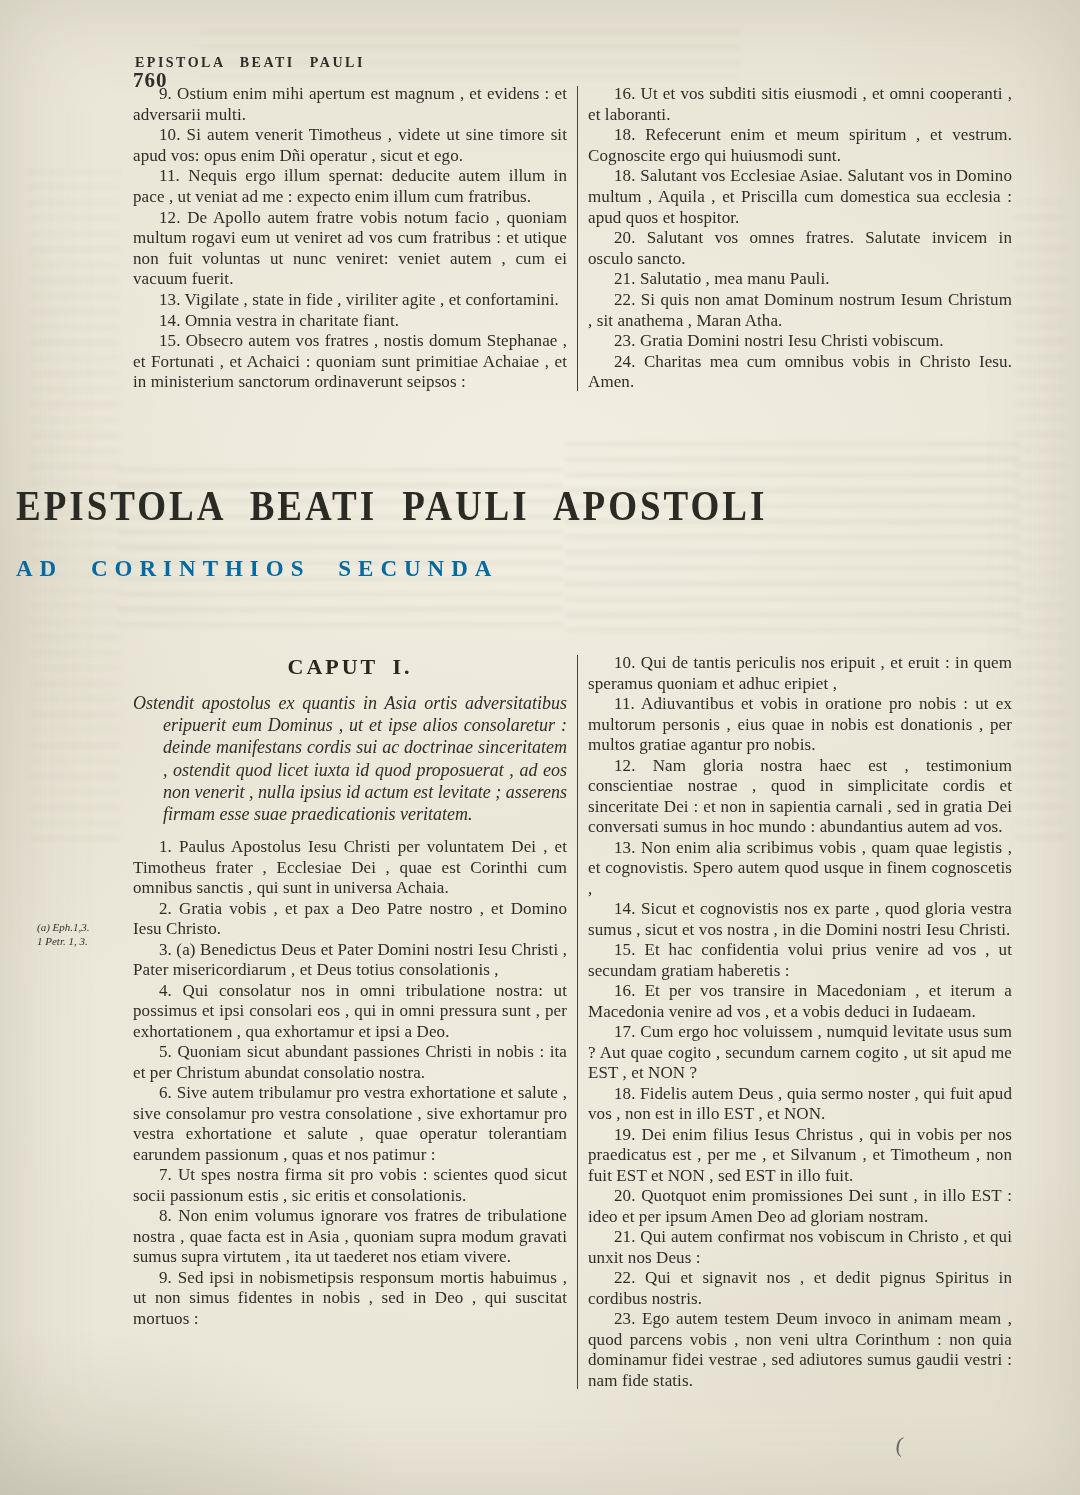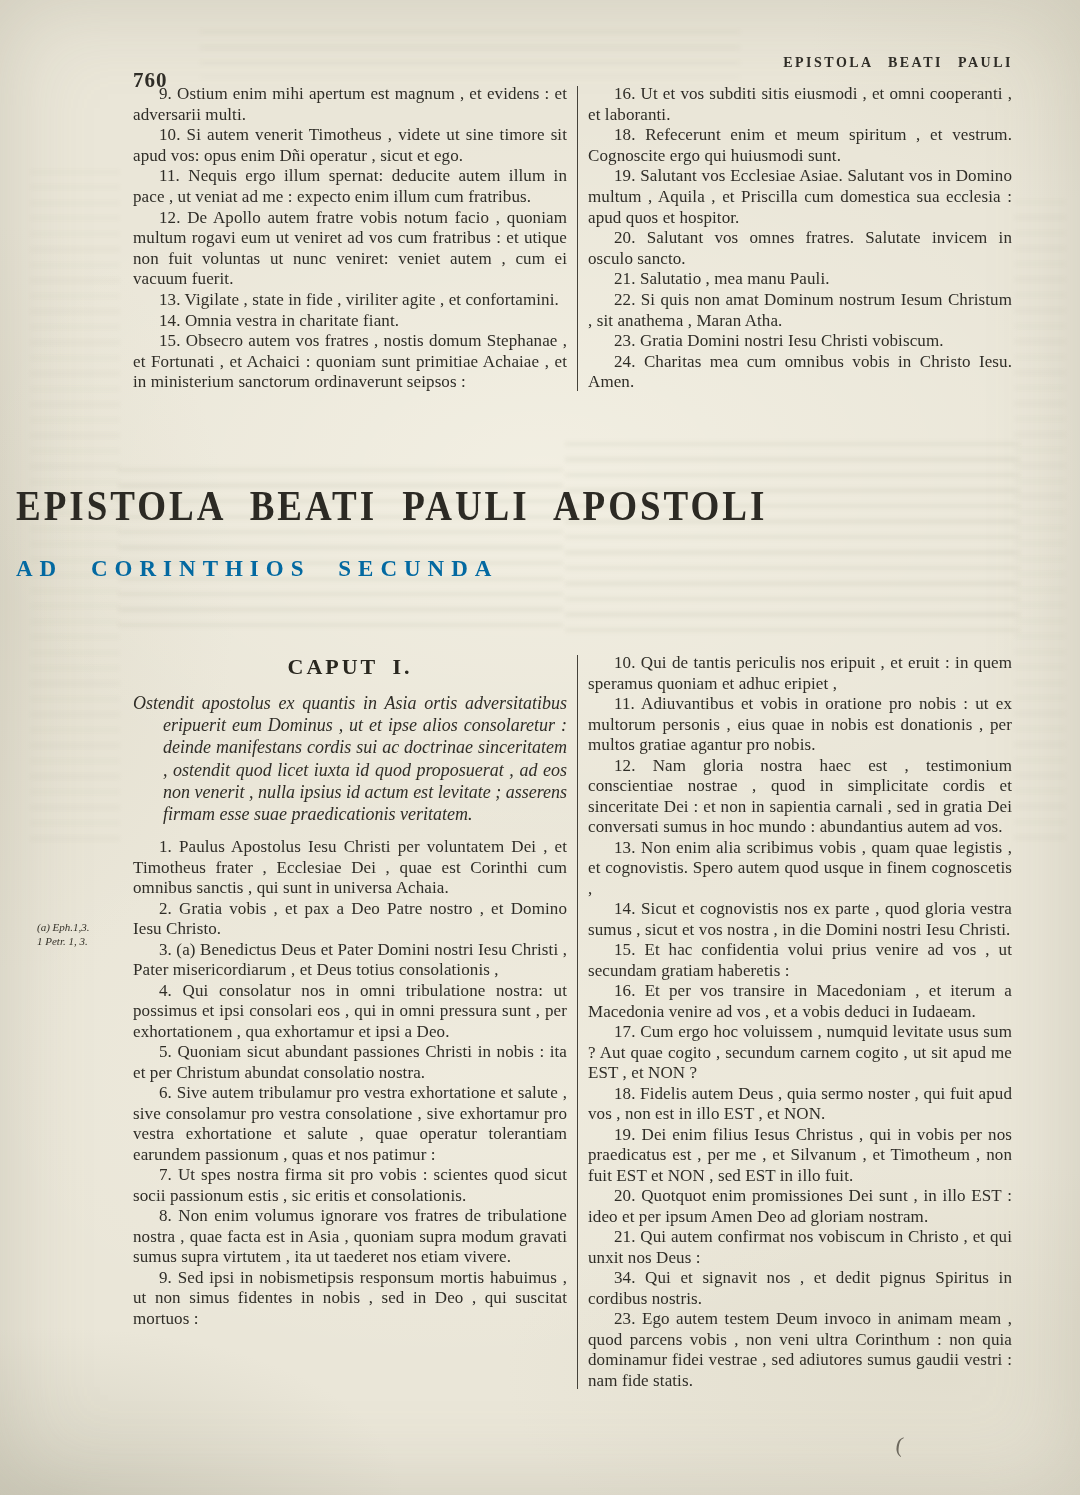--- a/index.html
+++ b/index.html
@@ -21,21 +21,21 @@
     box-shadow: inset 0 0 90px rgba(138,133,112,.28);
   }
   
   .ghost {
     position:absolute; pointer-events:none; opacity:.55; filter:blur(2px);
     background: repeating-linear-gradient(180deg, rgba(134,136,106,.16) 0 4px, transparent 4px 15.5px);
   }
   
   .pagehead { position:absolute; top:50px; left:133px; width:880px; height:26px; }
   .pagenum  { position:absolute; left:0; top:18px; font-size:21px; font-weight:bold; letter-spacing:1px; }
-  .running  { position:absolute; left:16px; right:0; top:5px; text-align:right;
+  .running  { position:absolute; left:2px; right:0; top:5px; text-align:left;
               font-size:14px; font-weight:bold; letter-spacing:2.5px; word-spacing:9px; }
   
   .cols { position:absolute; left:133px; width:880px; display:flex; align-items:stretch; }
   .s1 { top:84px; }
   .s2 { top:616px;margin-top:37px; }
   .col { text-align:justify; }
   .col.left  { width:434px; }
   .col.right { width:424px; }
   .divider { width:1px; background:#45423a; margin:2px 10px 2px 10px; align-self:stretch; }
   .col p.verse { margin:0; text-indent:26px; font-size:17px; line-height:20.6px;
@@ -82,21 +82,21 @@
     <p class="verse">11. Nequis ergo illum spernat: deducite autem illum in pace , ut veniat ad me : expecto enim illum cum fratribus.</p>
     <p class="verse">12. De Apollo autem fratre vobis notum facio , quoniam multum rogavi eum ut veniret ad vos cum fratribus : et utique non fuit voluntas ut nunc veniret: veniet autem , cum ei vacuum fuerit.</p>
     <p class="verse">13. Vigilate , state in fide , viriliter agite , et confortamini.</p>
     <p class="verse">14. Omnia vestra in charitate fiant.</p>
     <p class="verse">15. Obsecro autem vos fratres , nostis domum Stephanae , et Fortunati , et Achaici : quoniam sunt primitiae Achaiae , et in ministerium sanctorum ordinaverunt seipsos :</p>
   </div>
   <div class="divider"></div>
   <div class="col right">
     <p class="verse">16. Ut et vos subditi sitis eiusmodi , et omni cooperanti , et laboranti.</p>
     <p class="verse">18. Refecerunt enim et meum spiritum , et vestrum. Cognoscite ergo qui huiusmodi sunt.</p>
-    <p class="verse">19. Salutant vos Ecclesiae Asiae. Salutant vos in Domino multum , Aquila , et Priscilla cum domestica sua ecclesia : apud quos et hospitor.</p>
+    <p class="verse">18. Salutant vos Ecclesiae Asiae. Salutant vos in Domino multum , Aquila , et Priscilla cum domestica sua ecclesia : apud quos et hospitor.</p>
     <p class="verse">20. Salutant vos omnes fratres. Salutate invicem in osculo sancto.</p>
     <p class="verse">21. Salutatio , mea manu Pauli.</p>
     <p class="verse">22. Si quis non amat Dominum nostrum Iesum Christum , sit anathema , Maran Atha.</p>
     <p class="verse">23. Gratia Domini nostri Iesu Christi vobiscum.</p>
     <p class="verse">24. Charitas mea cum omnibus vobis in Christo Iesu. Amen.</p>
   </div>
 </section>
 
 <div class="titleblock">
   <div class="h1">EPISTOLA BEATI PAULI APOSTOLI</div>
@@ -124,21 +124,21 @@
     <p class="verse">12. Nam gloria nostra haec est , testimonium conscientiae nostrae , quod in simplicitate cordis et sinceritate Dei : et non in sapientia carnali , sed in gratia Dei conversati sumus in hoc mundo : abundantius autem ad vos.</p>
     <p class="verse">13. Non enim alia scribimus vobis , quam quae legistis , et cognovistis. Spero autem quod usque in finem cognoscetis ,</p>
     <p class="verse">14. Sicut et cognovistis nos ex parte , quod gloria vestra sumus , sicut et vos nostra , in die Domini nostri Iesu Christi.</p>
     <p class="verse">15. Et hac confidentia volui prius venire ad vos , ut secundam gratiam haberetis :</p>
     <p class="verse">16. Et per vos transire in Macedoniam , et iterum a Macedonia venire ad vos , et a vobis deduci in Iudaeam.</p>
     <p class="verse">17. Cum ergo hoc voluissem , numquid levitate usus sum ? Aut quae cogito , secundum carnem cogito , ut sit apud me EST , et NON ?</p>
     <p class="verse">18. Fidelis autem Deus , quia sermo noster , qui fuit apud vos , non est in illo EST , et NON.</p>
     <p class="verse">19. Dei enim filius Iesus Christus , qui in vobis per nos praedicatus est , per me , et Silvanum , et Timotheum , non fuit EST et NON , sed EST in illo fuit.</p>
     <p class="verse">20. Quotquot enim promissiones Dei sunt , in illo EST : ideo et per ipsum Amen Deo ad gloriam nostram.</p>
     <p class="verse">21. Qui autem confirmat nos vobiscum in Christo , et qui unxit nos Deus :</p>
-    <p class="verse">34. Qui et signavit nos , et dedit pignus Spiritus in cordibus nostris.</p>
+    <p class="verse">22. Qui et signavit nos , et dedit pignus Spiritus in cordibus nostris.</p>
     <p class="verse">23. Ego autem testem Deum invoco in animam meam , quod parcens vobis , non veni ultra Corinthum : non quia dominamur fidei vestrae , sed adiutores sumus gaudii vestri : nam fide statis.</p>
   </div>
 </section>
 
 <aside class="margin-note">
   <div>(a) Eph.1,3.</div>
   <div>1 Petr. 1, 3.</div>
 </aside>
 
 <span class="stray">(</span>

